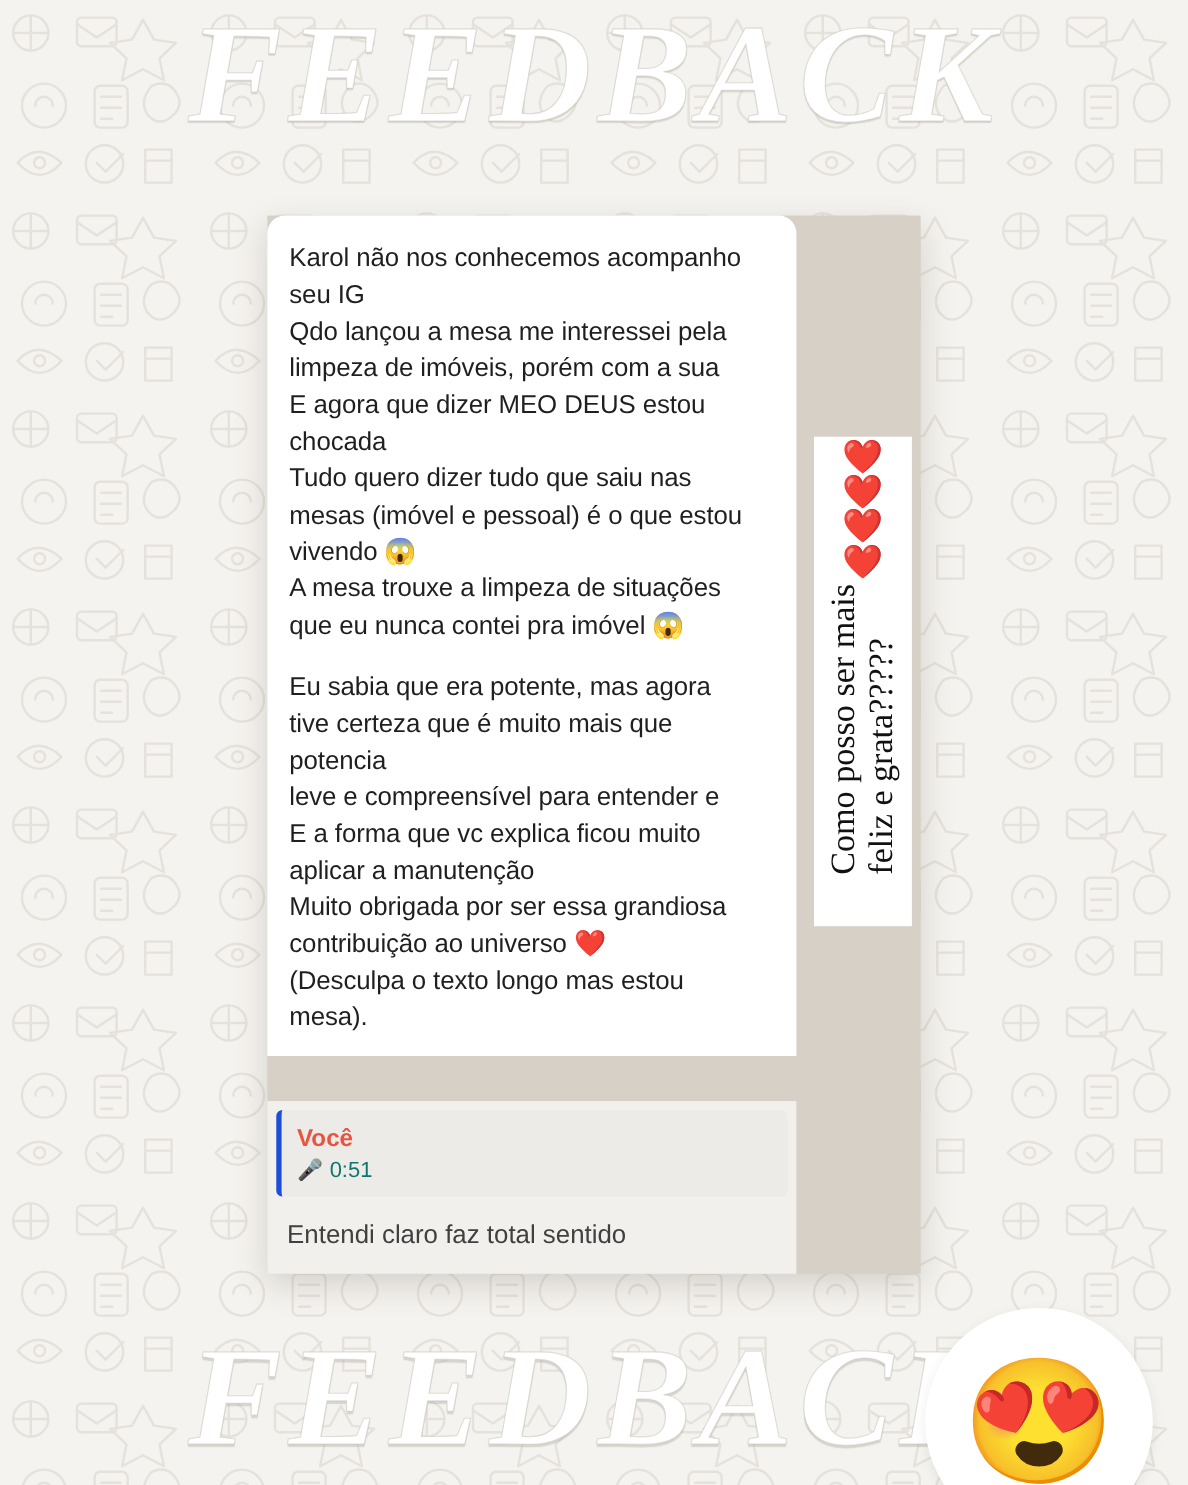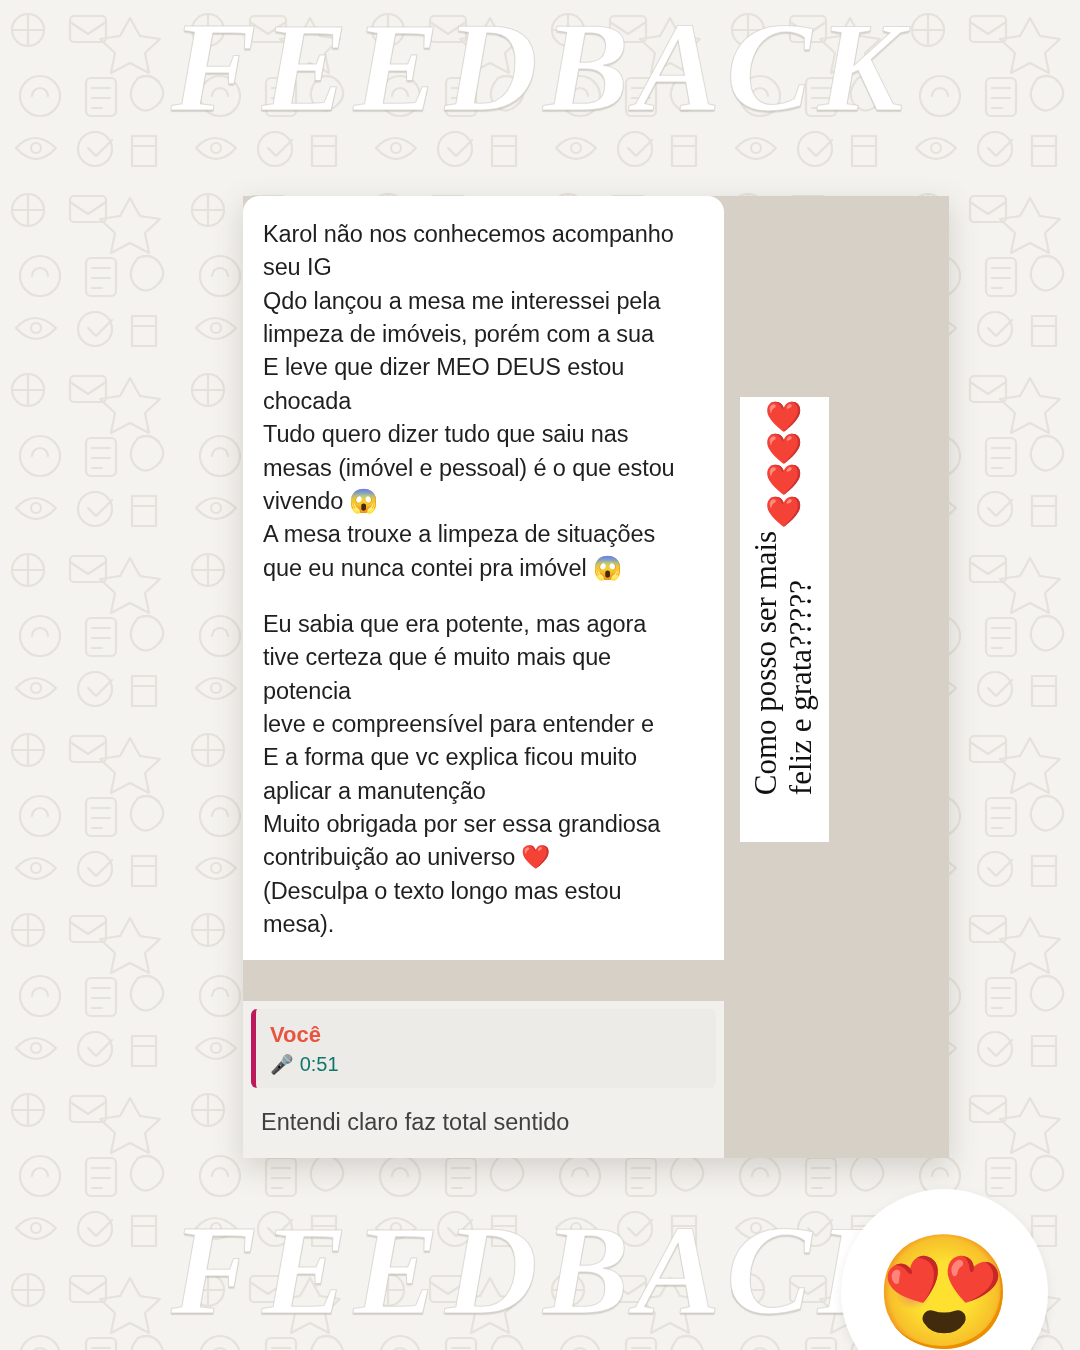--- a/index.html
+++ b/index.html
@@ -45,21 +45,21 @@
     white-space: nowrap;
   }
   .watermark.top { top: -6px; }
   .watermark.bottom { bottom: 6px; }
 
   
   #screenshot {
     position: absolute;
     left: 243px;
     top: 196px;
-    width: 706px;
+    width: 594px;
     height: 962px;
     background: #d6d0c6;
     box-shadow: 0 10px 28px rgba(90,85,78,0.22);
   }
 
   
   #chat-bubble {
     position: absolute;
     left: 0;
     top: 0;
@@ -82,21 +82,21 @@
   #reply-block {
     position: absolute;
     left: 0;
     top: 805px;
     width: 481px;
     background: #f2f0ed;
     padding: 0;
   }
   #reply-quote {
     background: #edebe7;
-    border-left: 5px solid #be185d;
+    border-left: 5px solid #1d4ed8;
     padding: 12px 16px 12px 14px;
     border-radius: 6px;
     margin: 8px 8px 0 8px;
   }
   #reply-author {
     color: #e8543f;
     font-size: 22px;
     font-weight: 700;
     line-height: 1.25;
   }
@@ -218,21 +218,21 @@
   <div class="watermark top">FEEDBACK</div>
   <div class="watermark bottom">FEEDBACK</div>
 
   <div id="screenshot">
 
     <div id="chat-bubble">
       <div class="msg-line">Karol não nos conhecemos acompanho</div>
       <div class="msg-line">seu IG</div>
       <div class="msg-line">Qdo lançou a mesa me interessei pela</div>
       <div class="msg-line">limpeza de imóveis, porém com a sua</div>
-      <div class="msg-line">E leve que dizer MEO DEUS estou</div>
+      <div class="msg-line">E agora que dizer MEO DEUS estou</div>
       <div class="msg-line">chocada</div>
       <div class="msg-line">Tudo quero dizer tudo que saiu nas</div>
       <div class="msg-line">mesas (imóvel e pessoal) é o que estou</div>
       <div class="msg-line">vivendo 😱</div>
       <div class="msg-line">A mesa trouxe a limpeza de situações</div>
       <div class="msg-line">que eu nunca contei pra imóvel 😱</div>
       <div class="msg-gap"></div>
       <div class="msg-line">Eu sabia que era potente, mas agora</div>
       <div class="msg-line">tive certeza que é muito mais que</div>
       <div class="msg-line">potencia</div>

